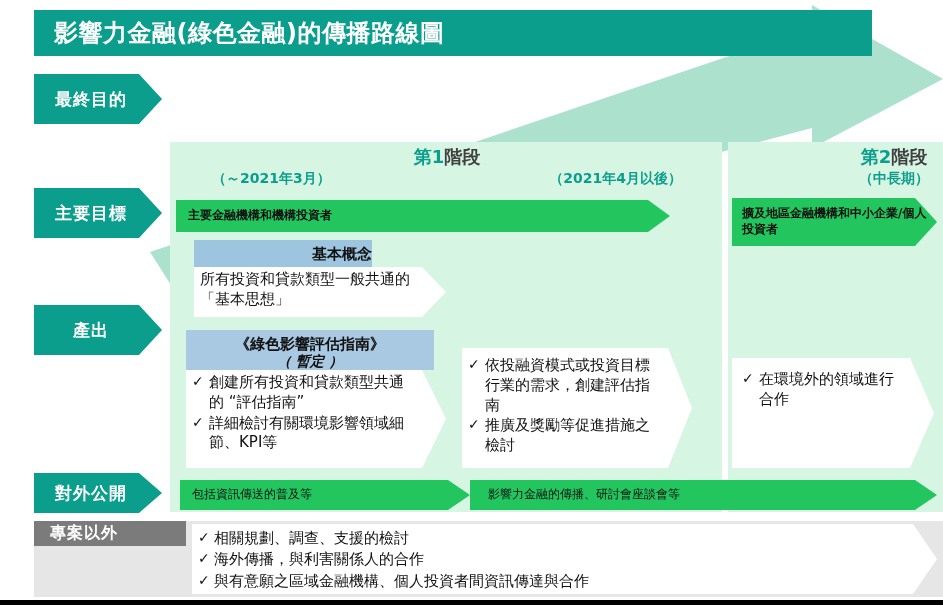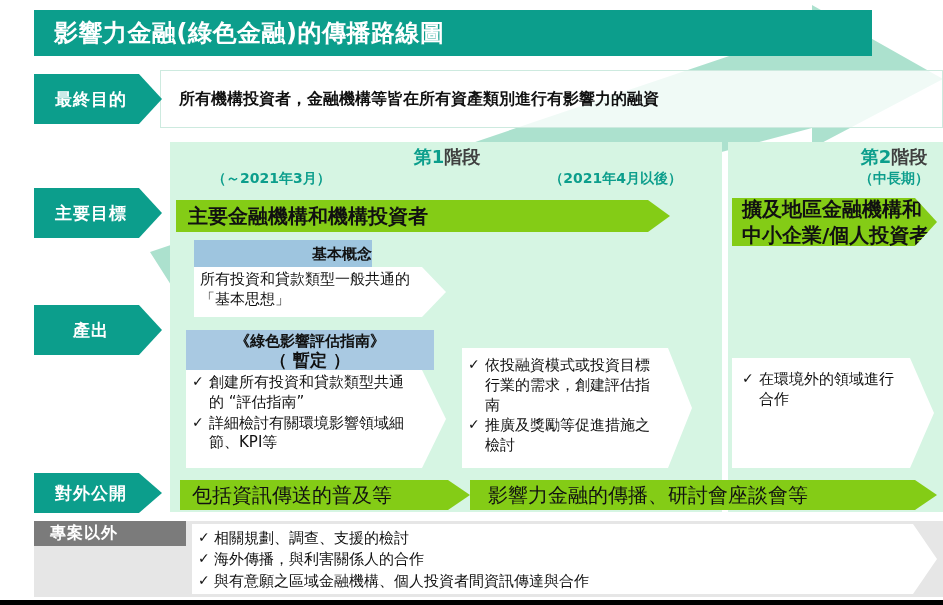--- a/index.html
+++ b/index.html
@@ -86,26 +86,26 @@
   .stage-head .sub{
     font-size:14px;font-weight:bold;color:#0C9E8C;margin-top:2px;
   }
   .stage-head .sub-row{
     display:flex;justify-content:space-between;gap:18px;
   }
 
   
   .wband{
     position:absolute;
-    background:#84cc16;
+    background:#22c55e;
     z-index:4;
     box-sizing:border-box;
     display:flex;
     align-items:center;
-    font-size:20px;
+    font-size:12px;
     font-weight:bold;
     color:#111111;
     padding-left:12px;
     line-height:1.3;
   }
   .wband.arrowed{
     clip-path:polygon(0 0, calc(100% - 22px) 0, 100% 50%, calc(100% - 22px) 100%, 0 100%);
   }
   .wband.normal{font-weight:normal;}
 
@@ -197,23 +197,20 @@
 
   <div class="panel" style="left:170px;top:142px;width:552px;height:370px;"></div>
   <div class="panel" style="left:728px;top:142px;width:215px;height:370px;"></div>
 
   <div class="title-banner">影響力金融(綠色金融)的傳播路線圖</div>
 
   <div class="chev" style="left:34px;top:74px;width:128px;height:50px;">
     <span>最終目的</span>
   </div>
 
-  <div class="purpose-band">
-    <span>所有機構投資者，金融機構等皆在所有資產類別進行有影響力的融資</span>
-  </div>
 
   <div class="chev" style="left:34px;top:188px;width:128px;height:50px;">
     <span>主要目標</span>
   </div>
 
   <div class="stage-head" style="left:212px;top:146px;width:470px;">
     <div class="big">
       <span class="num">第1</span><span class="suffix">階段</span>
     </div>
     <div class="sub sub-row">
@@ -246,21 +243,21 @@
   <div class="blue-head" style="left:194px;top:240px;width:178px;height:27px;">
     <span>基本概念</span>
   </div>
 
   <div class="wbody arrowed" style="left:194px;top:267px;width:252px;height:50px;">
     <span>所有投資和貸款類型一般共通的「基本思想」</span>
   </div>
 
   <div class="blue-head tinted" style="left:186px;top:330px;width:248px;height:40px;flex-direction:column;">
     <span>《綠色影響評估指南》</span>
-    <span style="font-size:17px;">（ 暫定 ）</span>
+    <span style="font-size:14px;font-style:italic;">（ 暫定 ）</span>
   </div>
 
   <div class="wbody arrowed" style="left:186px;top:370px;width:260px;height:98px;">
     <ul>
       <li>
         <span class="ck">✓</span>
         <span>創建所有投資和貸款類型共通的 “評估指南”</span>
       </li>
       <li>
         <span class="ck">✓</span>

